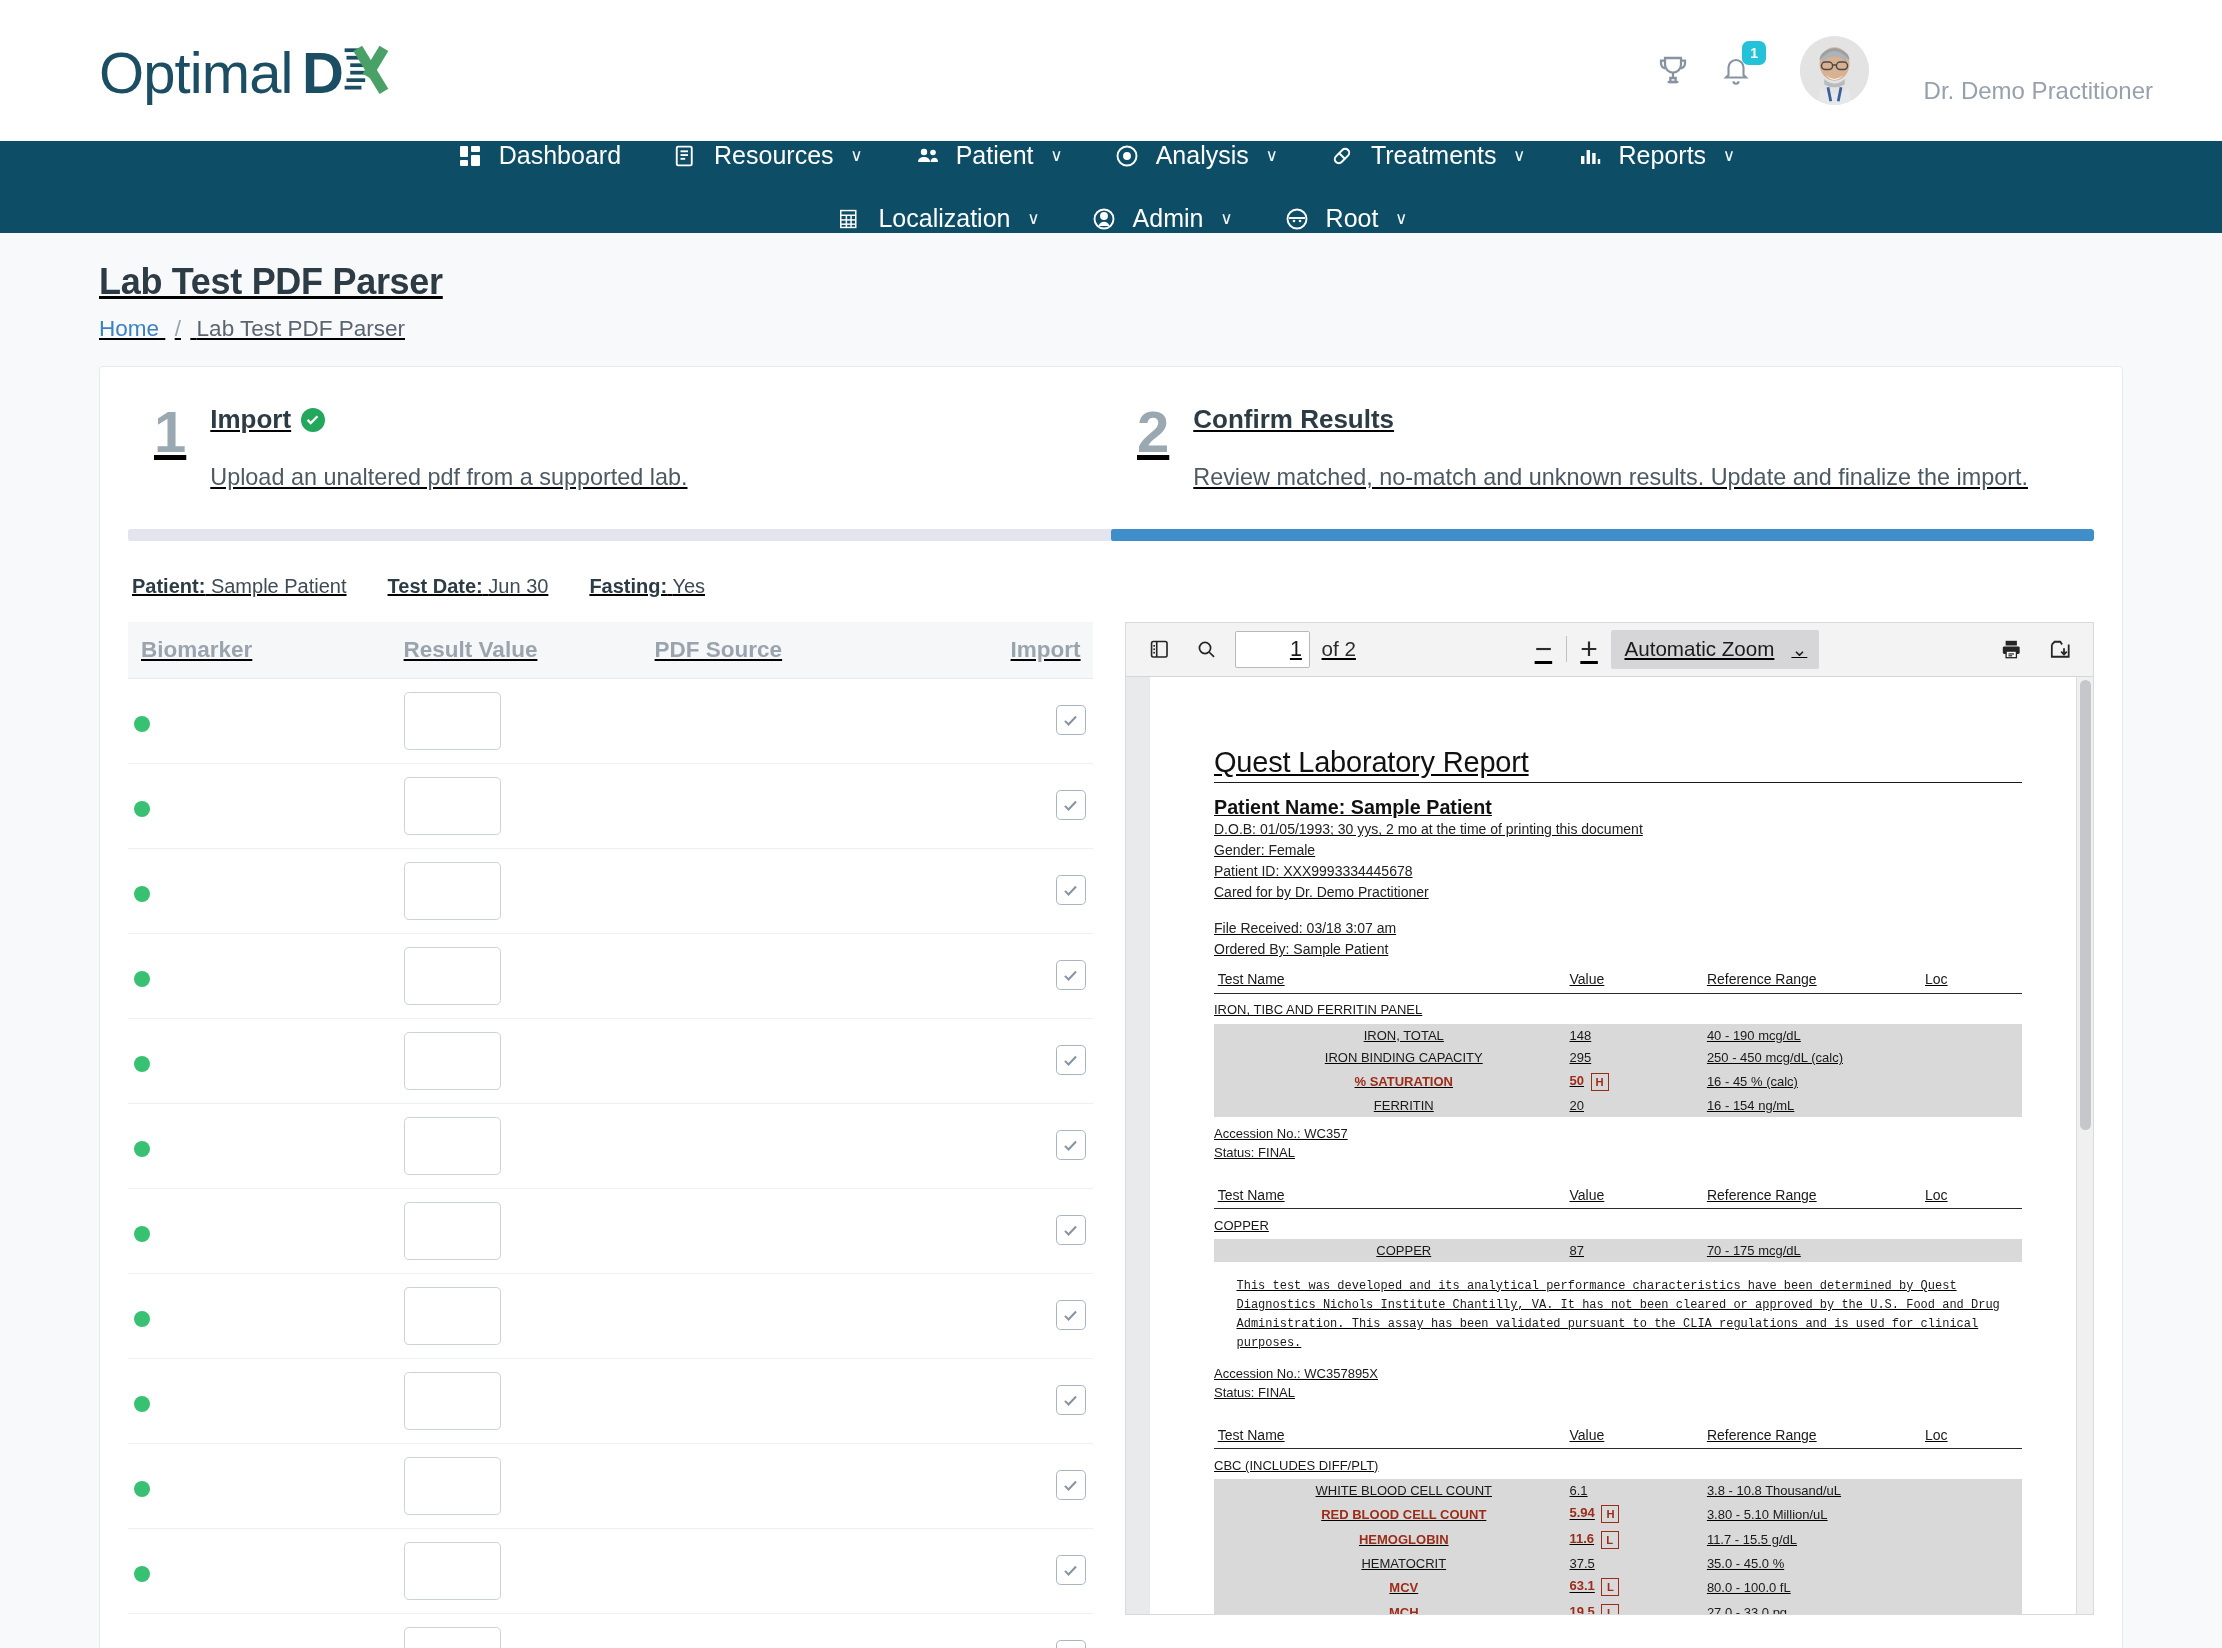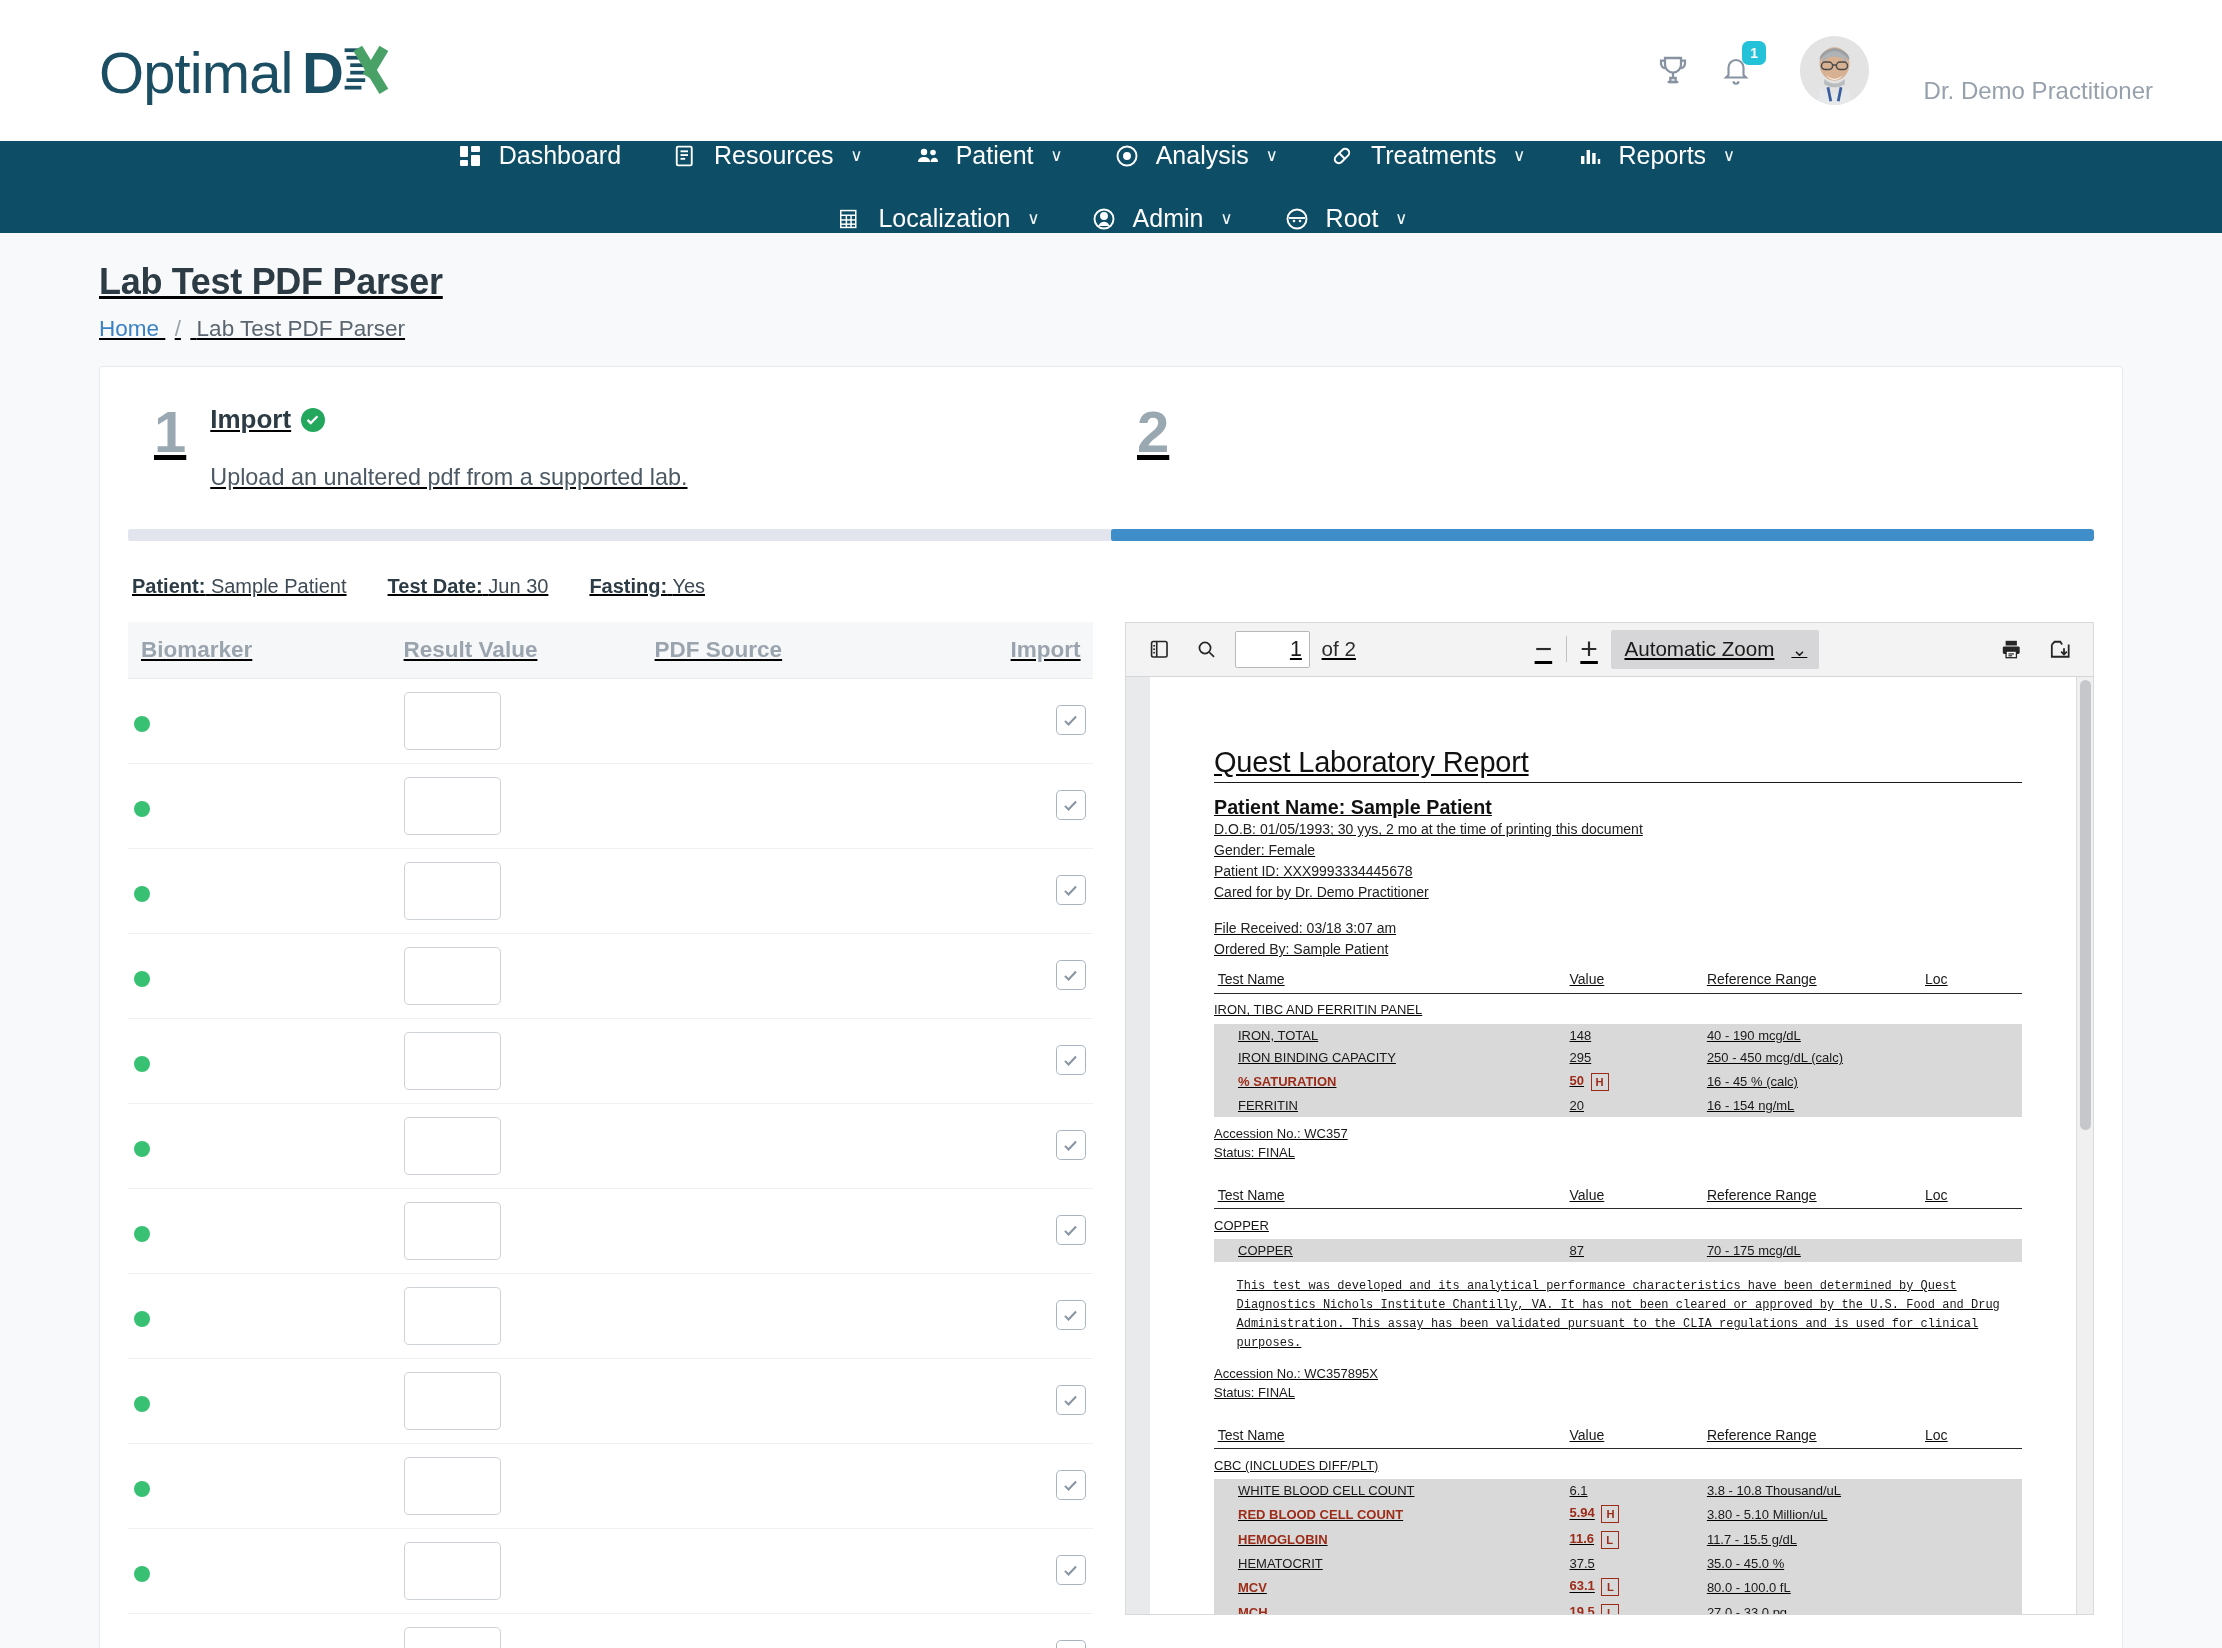--- a/index.html
+++ b/index.html
@@ -194,21 +194,21 @@
   }
   table.qt th.tn { width: 44%; padding-left: 3.7px; }
   table.qt th.vv { width: 17%; }
   table.qt th.rr { width: 27%; }
   table.qt th.lc { width: 12%; }
   table.qt td { font-size: 13px; color: #1a1a1a; padding: 3.7px 0 3.7px 0; }
   td.tn { padding-left: 3.7px; }
   tr.panel td { padding-top: 8.4px; padding-bottom: 6.6px; font-size: 13px; }
   tr.shaded td { background: #d9d9d9; }
   tr.abn td.tn, tr.abn td.vv { color: #9c2b18; font-weight: 700; }
-  td.tn.indent { padding-left: 24px; }
+  td.tn.indent { padding-left: 24px; text-align: center; }
   .flagbox {
     display: inline-flex; align-items: center; justify-content: center;
     width: 18px; height: 18px; border: 0.9px solid #9c2b18; color: #9c2b18;
     font-size: 11.2px; font-weight: 700; margin-left: 6.6px; vertical-align: middle;
   }
   .acc { font-size: 13px; color: #1a1a1a; line-height: 1.45; margin-top: 8.4px; }
   .disclaimer {
     font-family: "Liberation Mono", monospace; font-size: 12px; color: #1a1a1a;
     line-height: 1.6; margin: 15px 0 11.2px 22.5px;
   }
@@ -416,20 +416,26 @@
               <svg width="17" height="17" viewBox="0 0 24 24" fill="none" stroke="#fff" stroke-width="3.2">
                   <path d="M5 12.5l4.5 4.5L19 7.5"></path>
                 </svg>
             </span>
           </div>
           <div class="step-desc">Upload an unaltered pdf from a supported lab.</div>
         </div>
       </div>
       <div class="step">
         <div class="step-num">2</div>
+        <div>
+          <div class="step-title">
+            <span>Confirm Results</span>
+          </div>
+          <div class="step-desc wide">Review matched, no-match and unknown results. Update and finalize the import.</div>
+        </div>
       </div>
     </div>
 
     <div class="progress">
       <div style="flex:1"></div>
       <div class="progress-fill" id="pfill" style="width:50%"></div>
     </div>
 
     <div class="meta-row">
       <div>

